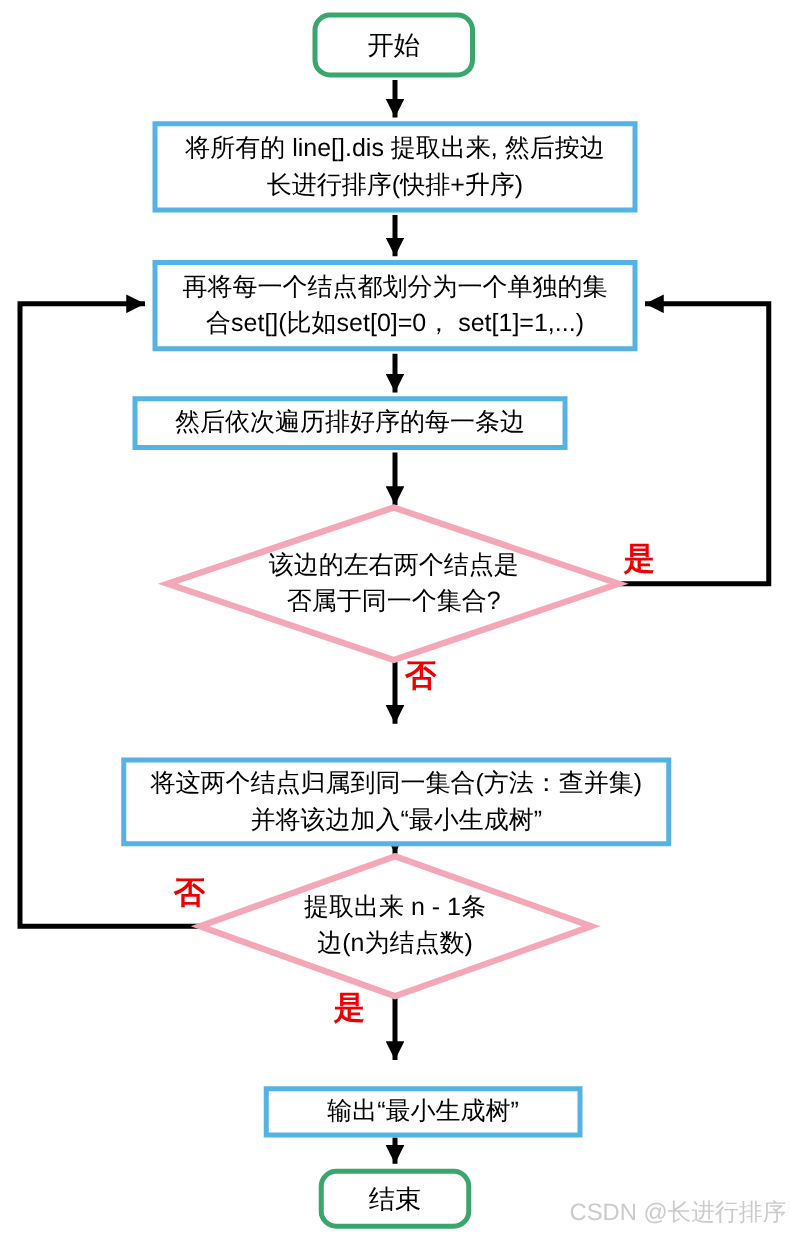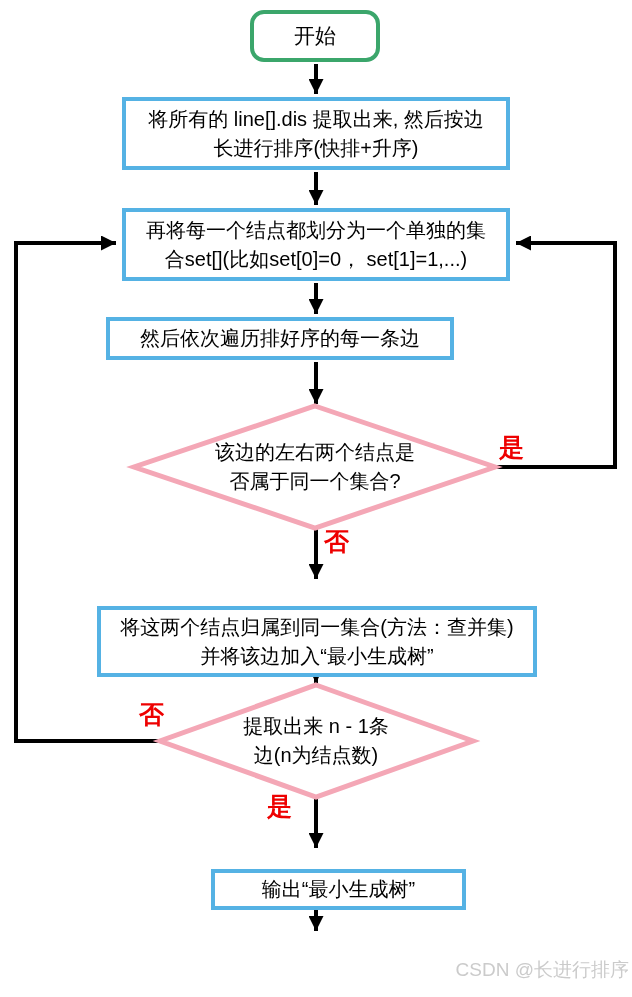--- a/index.html
+++ b/index.html
@@ -117,20 +117,21 @@
 否属于同一个集合?</div>
 
   <div class="node process" style="left:97px; top:582px; width:440px; height:71px;margin-top:24px;">将这两个结点归属到同一集合(方法：查并集)
 并将该边加入“最小生成树”</div>
 
   <div class="decision-text" style="left:316px; top:712px; width:230px;">提取出来 n - 1条
 边(n为结点数)</div>
 
   <div class="node process" style="left:211px; top:869px; width:255px; height:41px;">输出“最小生成树”</div>
 
+  <div class="node terminator" style="left:255px; top:935px; width:122px; height:48px;">结束</div>
 
   <div class="branch-label" style="left:499px; top:435px;">是</div>
 
   <div class="branch-label" style="left:324px; top:529px;">否</div>
 
   <div class="branch-label" style="left:139px; top:702px;">否</div>
 
   <div class="branch-label" style="left:267px; top:794px;">是</div>
 
   <div class="watermark">CSDN @长进行排序</div>

